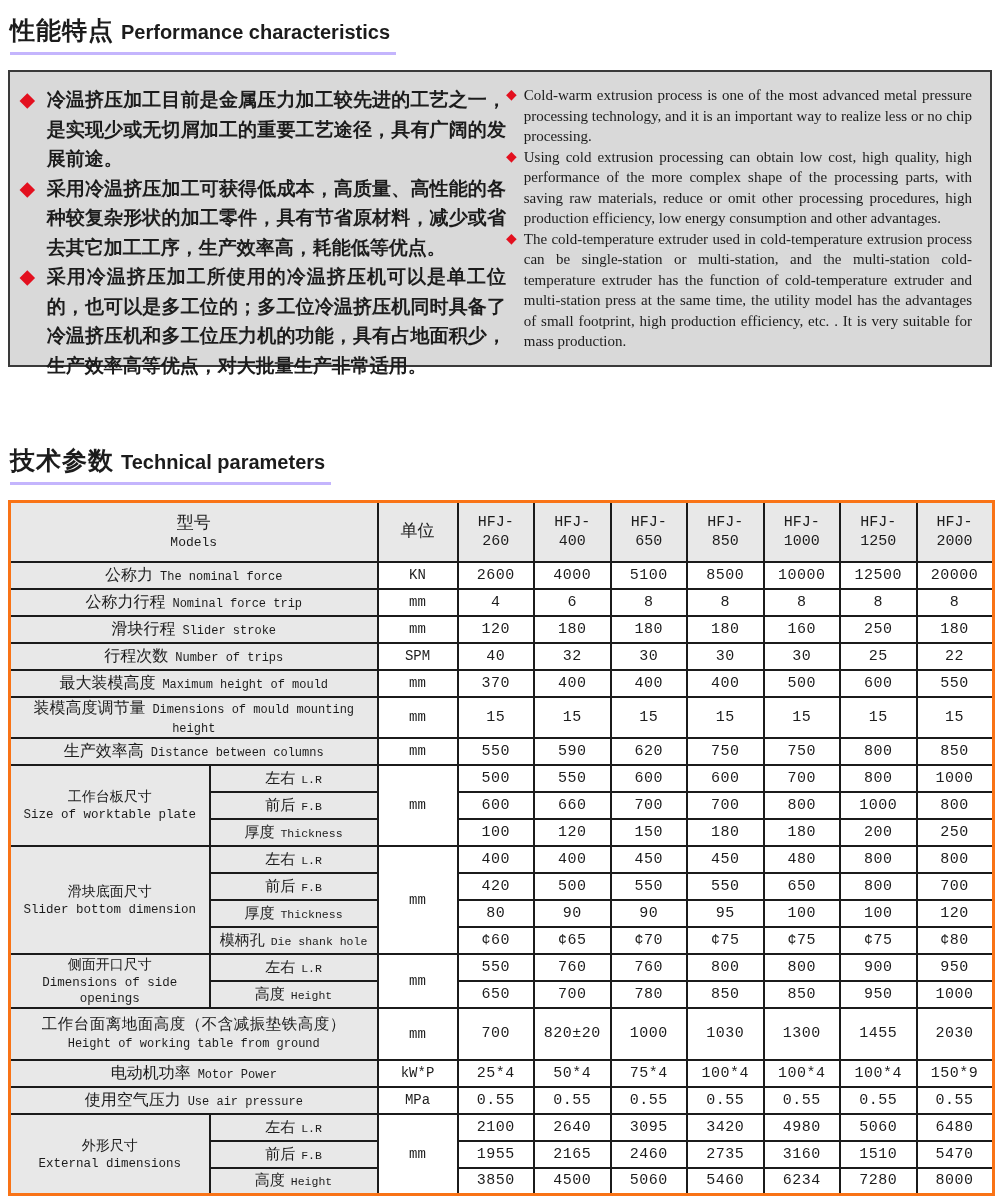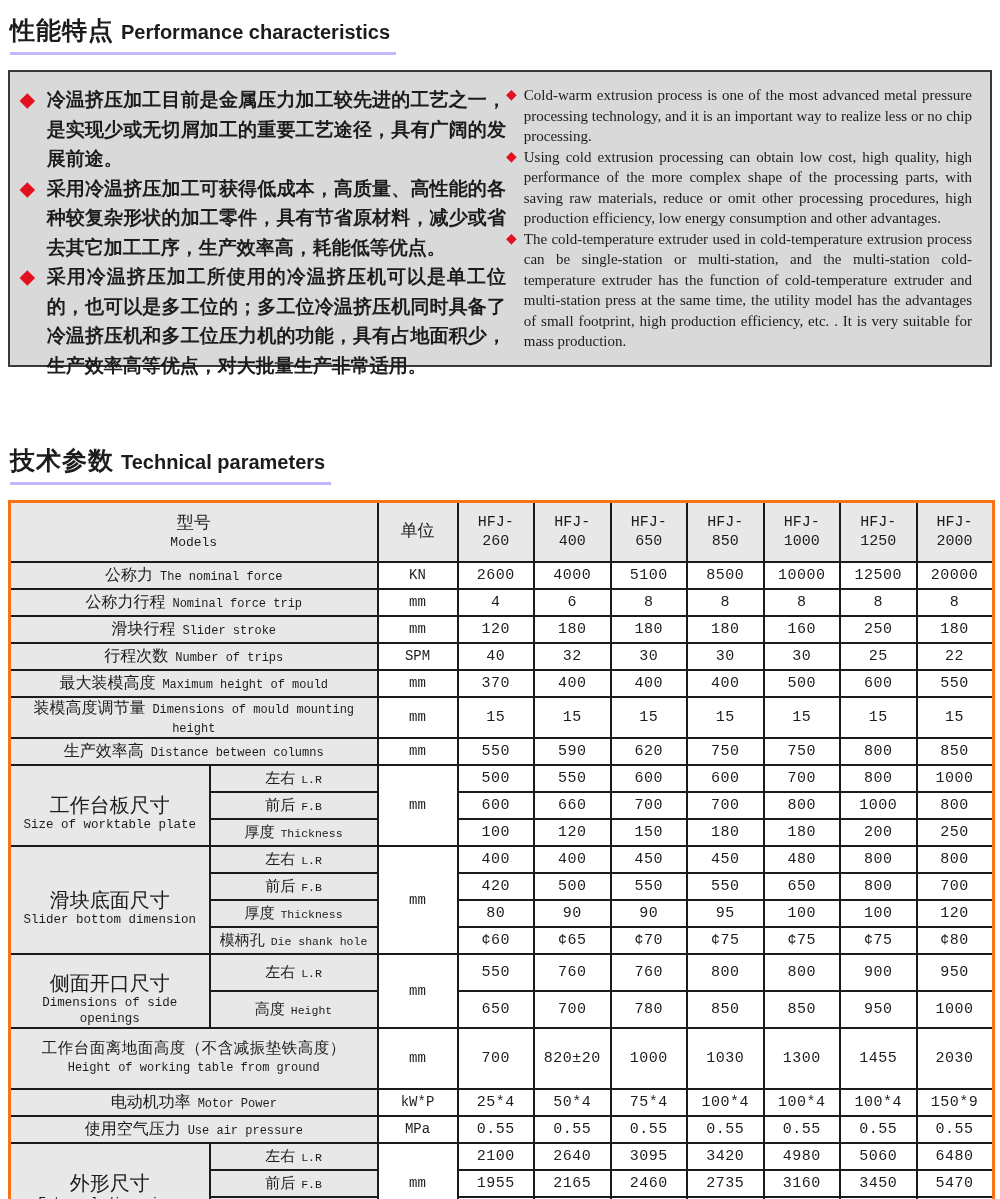--- a/index.html
+++ b/index.html
@@ -53,29 +53,29 @@
   table.params td, table.params th {
     border:2px solid #1b1b1b;
     text-align:center;
     vertical-align:middle;
     padding:0;
     overflow:hidden;
     font-weight:normal;
   }
   table.params thead tr { height:60px; }
   table.params tbody tr { height:27px; }
-  table.params tbody tr.tall { height:61px; }
+  table.params tbody tr.tall { height:52px; }
   .cell-gray { background:#e8e8e8; }
   .cell-white { background:#ffffff; }
   .hz { font-size:17px; line-height:22px; }
   .he { font-size:13px; line-height:16px; }
   .model-l1, .model-l2 { font-size:15px; line-height:19px; }
   .lz { font-size:16px; }
   .le { font-size:12px; margin-left:7px; }
-  .gz { font-size:20px; line-height:20px;margin-top:20px; }
+  .gz { font-size:14px; line-height:20px; }
   .ge { font-size:12.5px; line-height:16px; }
   .sz { font-size:15px; }
   .se { font-size:11.5px; margin-left:6px; }
   .unit-txt { font-size:14px; }
   .val-txt { font-size:15px; letter-spacing:0.5px; }
   .tall-zh { font-size:15.5px; line-height:21px; letter-spacing:0.5px; }
   .tall-en { font-size:12px; line-height:17px; }
 </style>
 </head>
 <body>
@@ -409,21 +409,21 @@
         <td class="cell-white val-txt">5060</td>
         <td class="cell-white val-txt">6480</td>
       </tr>
       <tr>
         <td class="cell-gray"><span class="sz">前后</span><span class="se">F.B</span></td>
         <td class="cell-white val-txt">1955</td>
         <td class="cell-white val-txt">2165</td>
         <td class="cell-white val-txt">2460</td>
         <td class="cell-white val-txt">2735</td>
         <td class="cell-white val-txt">3160</td>
-        <td class="cell-white val-txt">3450</td>
+        <td class="cell-white val-txt">1510</td>
         <td class="cell-white val-txt">5470</td>
       </tr>
       <tr>
         <td class="cell-gray"><span class="sz">高度</span><span class="se">Height</span></td>
         <td class="cell-white val-txt">3850</td>
         <td class="cell-white val-txt">4500</td>
         <td class="cell-white val-txt">5060</td>
         <td class="cell-white val-txt">5460</td>
         <td class="cell-white val-txt">6234</td>
         <td class="cell-white val-txt">7280</td>

